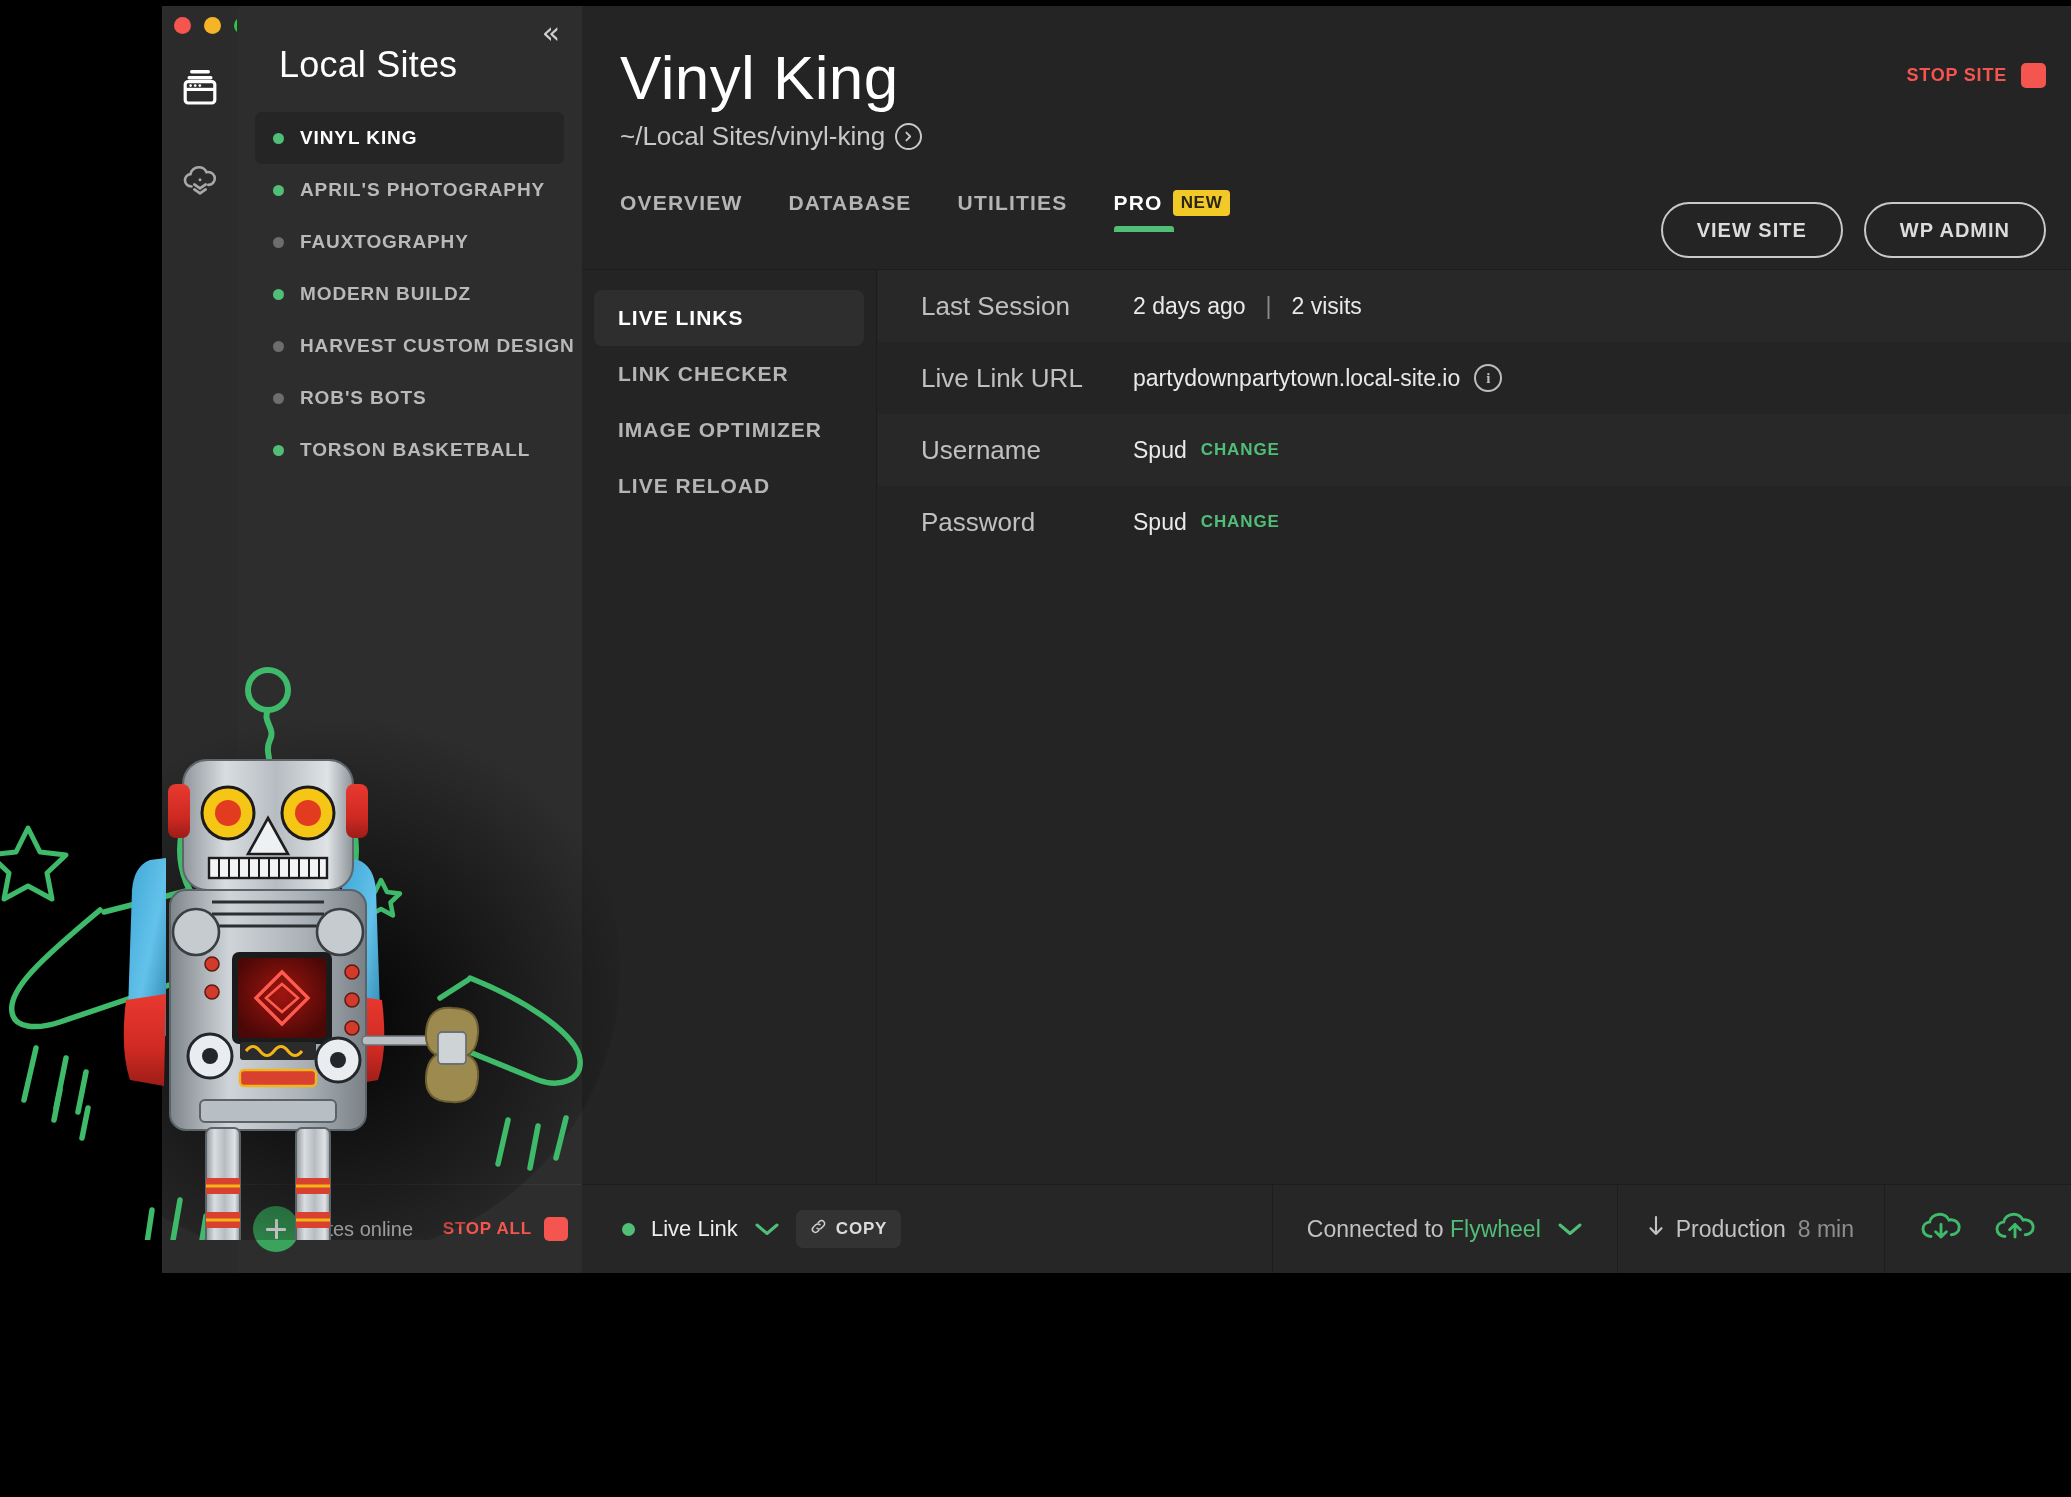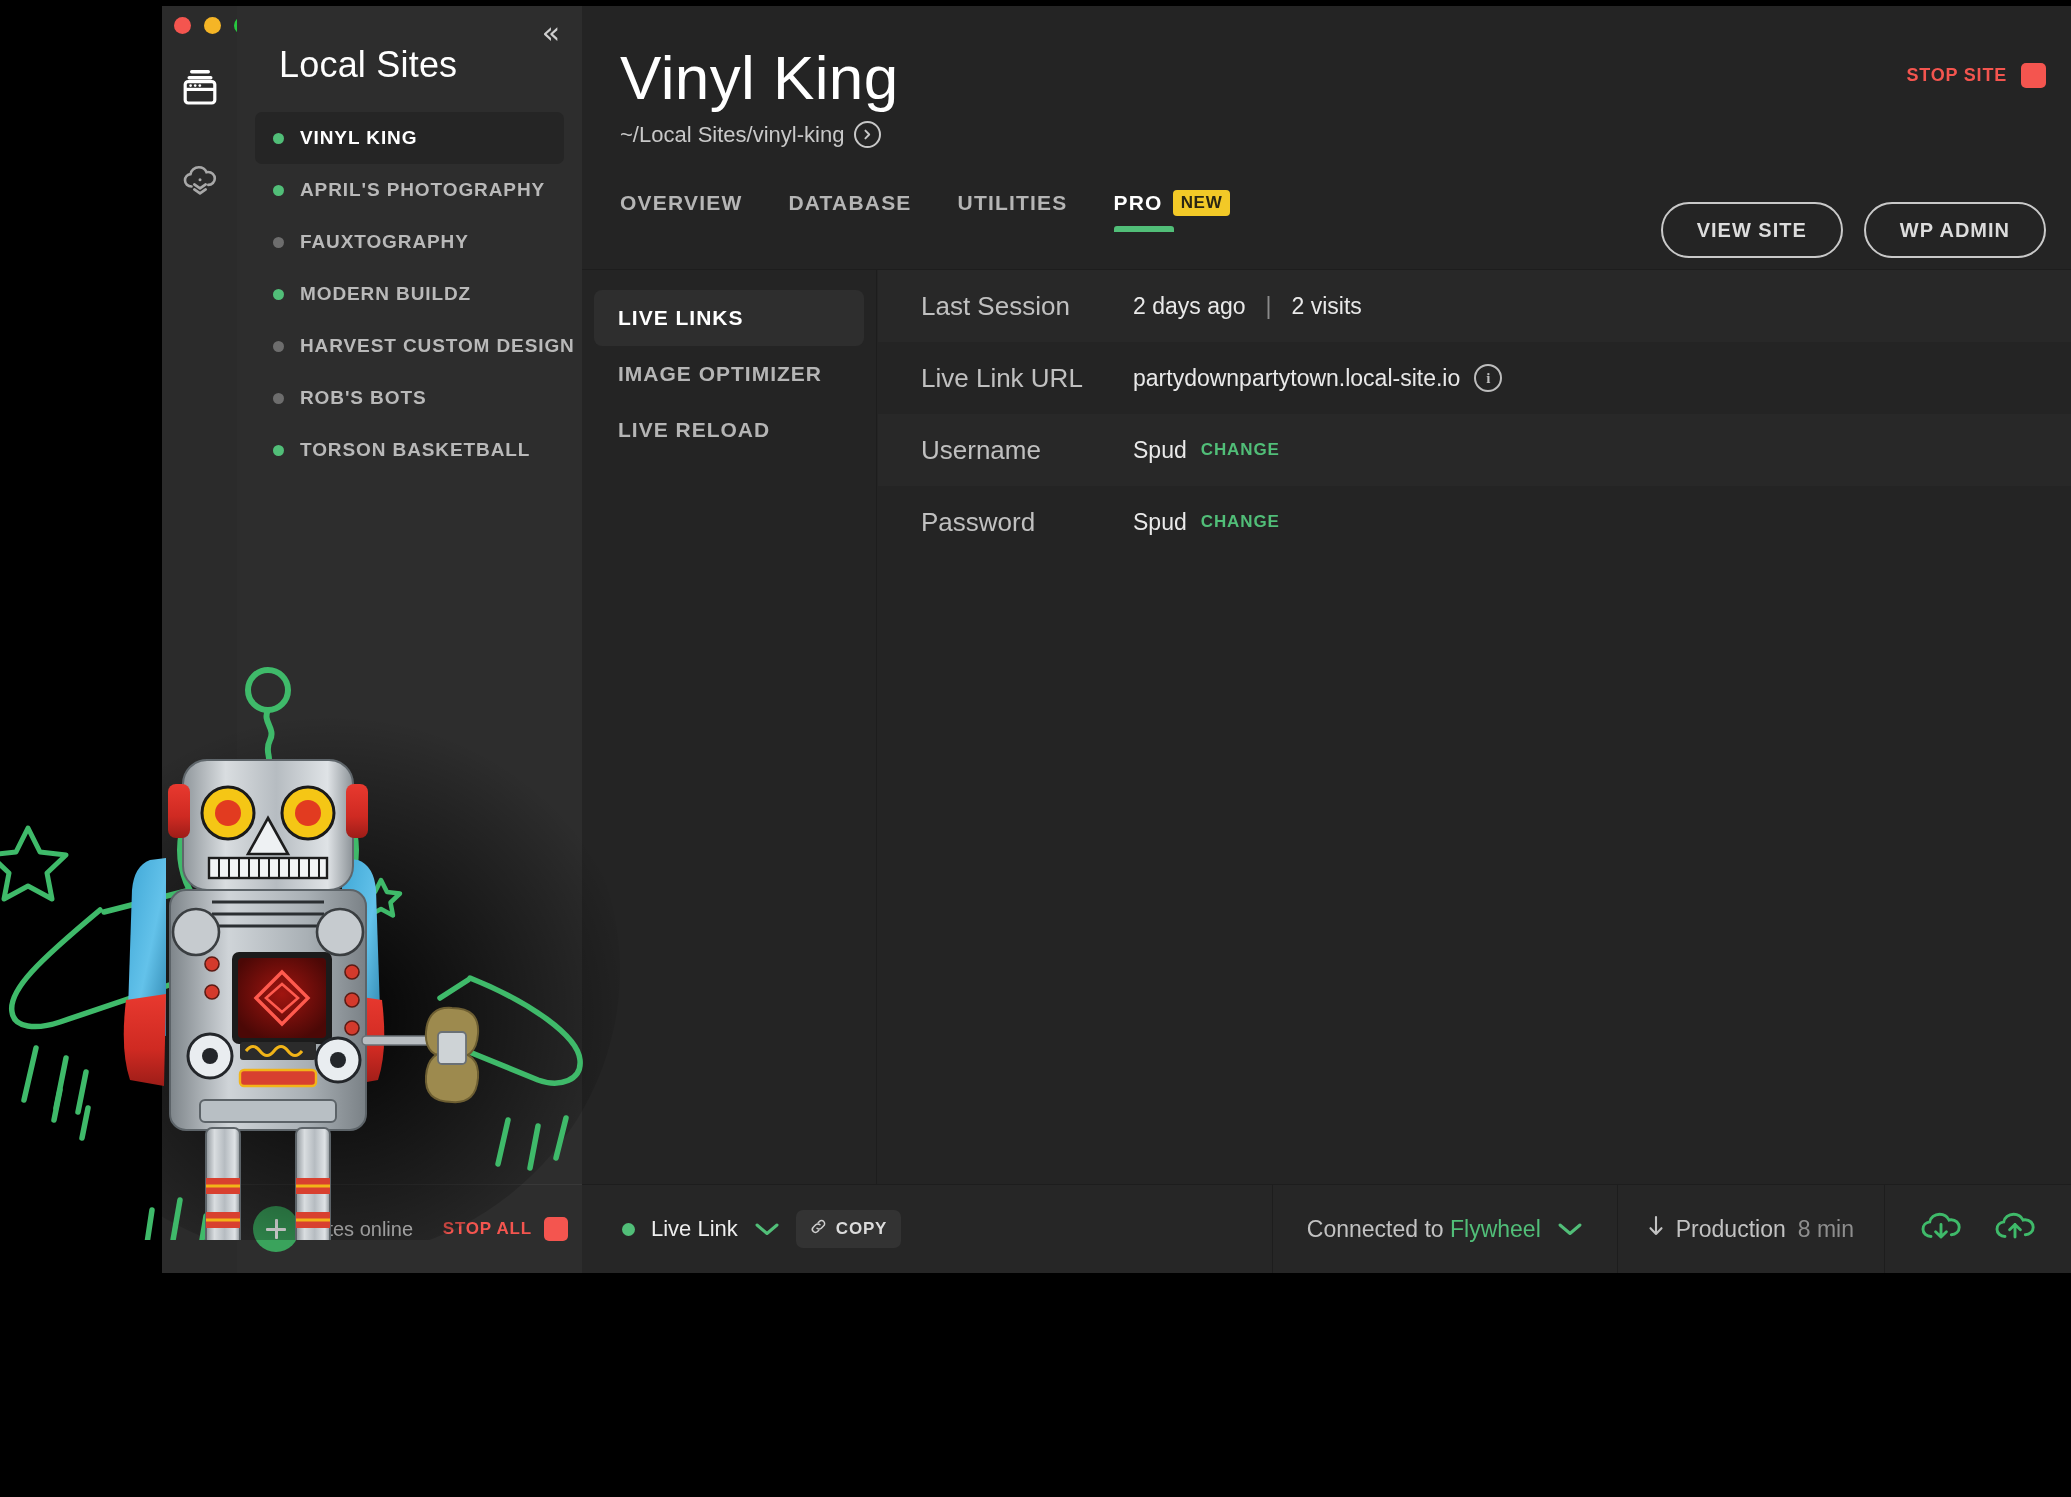--- a/index.html
+++ b/index.html
@@ -86,21 +86,21 @@
     position:absolute;right:25px;top:25px;display:flex;align-items:center;gap:14px;cursor:pointer;margin-top:32px;
   }
   #stop-site .lbl{color:#f4554f;font-size:18px;font-weight:700;letter-spacing:.8px;}
   #stop-site .sq{width:25px;height:25px;border-radius:5px;background:#f4554f;}
 
   #site-title{
     margin:0;padding:36px 0 0 38px;color:#fff;font-weight:400;font-size:62px;letter-spacing:.4px;
   }
   #site-path{
     padding:8px 0 0 38px;display:flex;align-items:center;gap:10px;
-    color:#c8c8c8;font-size:22px;
+    color:#c8c8c8;font-size:26px;
   }
   .circ-arrow{
     width:23px;height:23px;border:2px solid #c8c8c8;border-radius:50%;
     display:inline-flex;align-items:center;justify-content:center;cursor:pointer;
   }
   .circ-arrow svg{display:block;}
 
   
   #tabs{
     position:absolute;left:38px;top:168px;display:flex;align-items:flex-end;gap:46px;height:58px;
@@ -310,20 +310,23 @@
           </div>
           <div class="pill">
             <span>WP ADMIN</span>
           </div>
         </div>
 
       <div id="body-split">
         <div id="subnav">
             <div class="subnav-item active">
               <span>LIVE LINKS</span>
+            </div>
+            <div class="subnav-item">
+              <span>LINK CHECKER</span>
             </div>
             <div class="subnav-item">
               <span>IMAGE OPTIMIZER</span>
             </div>
             <div class="subnav-item">
               <span>LIVE RELOAD</span>
             </div>
           </div>
         <div id="detail">
             <div class="drow odd">

